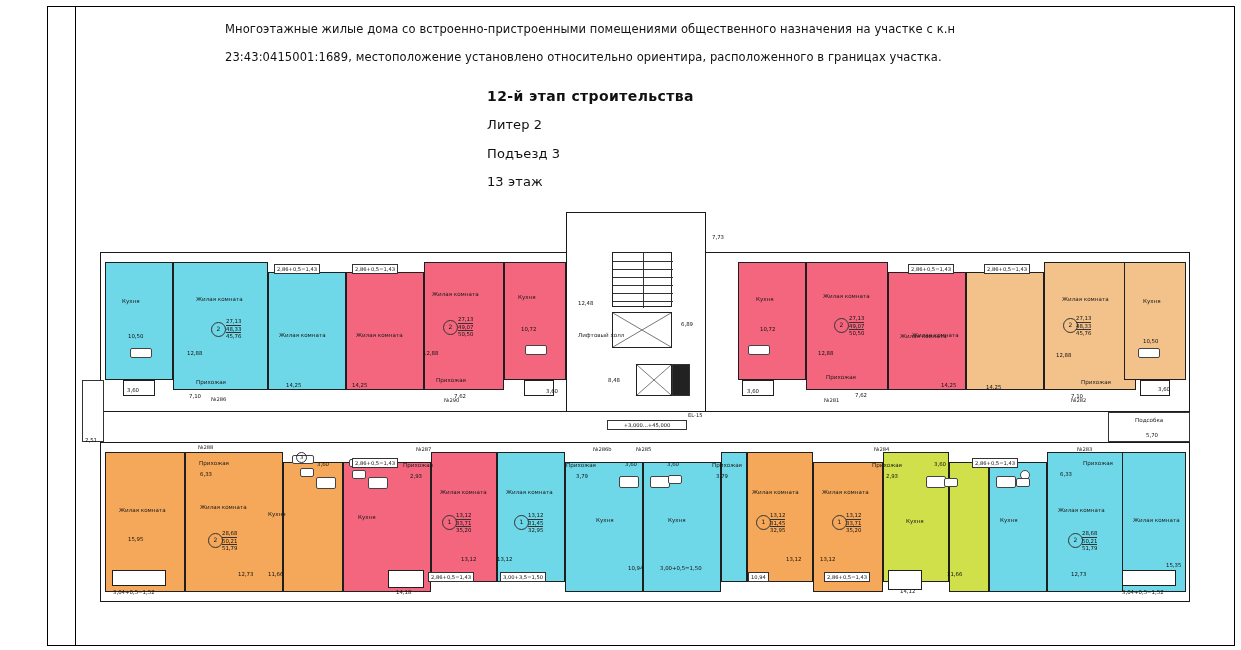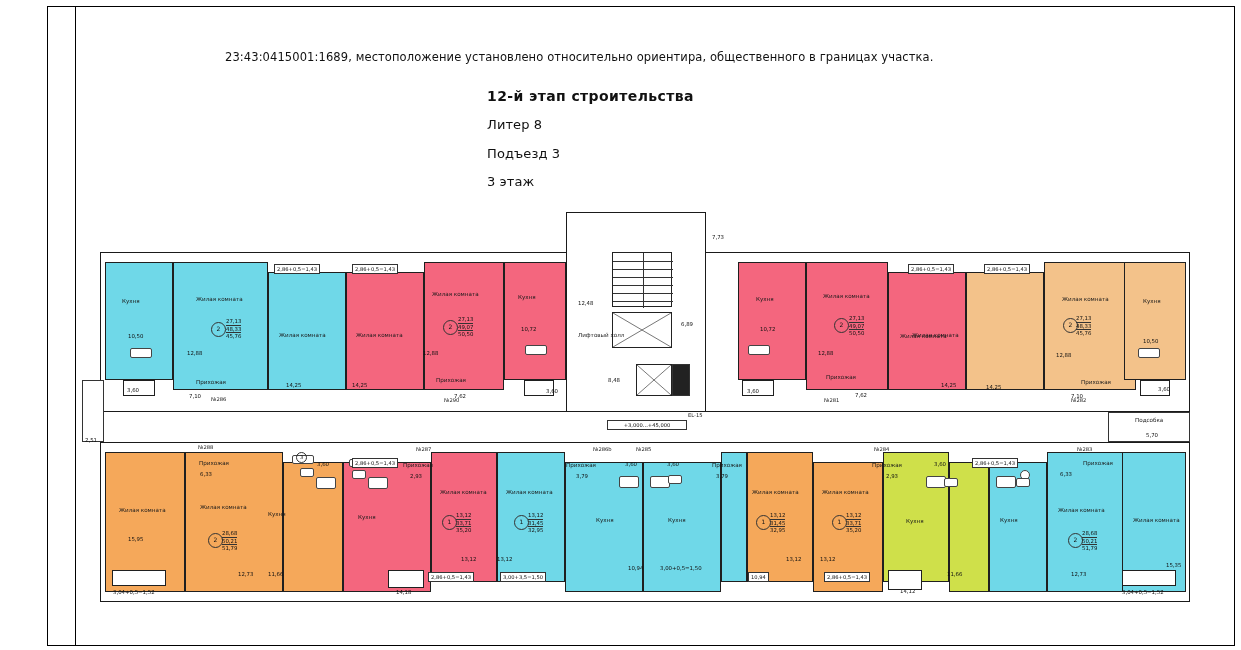--- a/index.html
+++ b/index.html
@@ -45,25 +45,26 @@
   .liftx{position:absolute;width:100%;height:100%;}
 </style>
 </head>
 <body>
 
 <div id="page">
 
   <div class="frame"></div>
   <div class="frame2"></div>
 
-  <div class="hdr l2">23:43:0415001:1689, местоположение установлено относительно ориентира, общественного в границах участка.</div>
+  <div class="hdr l1">Многоэтажные жилые дома со встроенно-пристроенными помещениями общественного назначения на участке с к.н</div>
+  <div class="hdr l2">23:43:0415001:1689, местоположение установлено относительно ориентира, расположенного в границах участка.</div>
   <div class="hdr c1">12-й этап строительства</div>
-  <div class="hdr c2">Литер 8</div>
+  <div class="hdr c2">Литер 2</div>
   <div class="hdr c3">Подъезд 3</div>
-  <div class="hdr c4">3 этаж</div>
+  <div class="hdr c4">13 этаж</div>
 
   <div class="plan">
 
     <div class="r wall" style="left:100px;top:252px;width:1090px;height:160px;"></div>
     <div class="r wall" style="left:100px;top:442px;width:1090px;height:160px;"></div>
 
     <div class="r thin" style="left:82px;top:380px;width:22px;height:62px;"></div>
     <div class="dim" style="left:85px;top:437px;">2,51</div>
 
     <div class="cell cyan" style="left:105px;top:262px;width:68px;height:118px;"></div>

